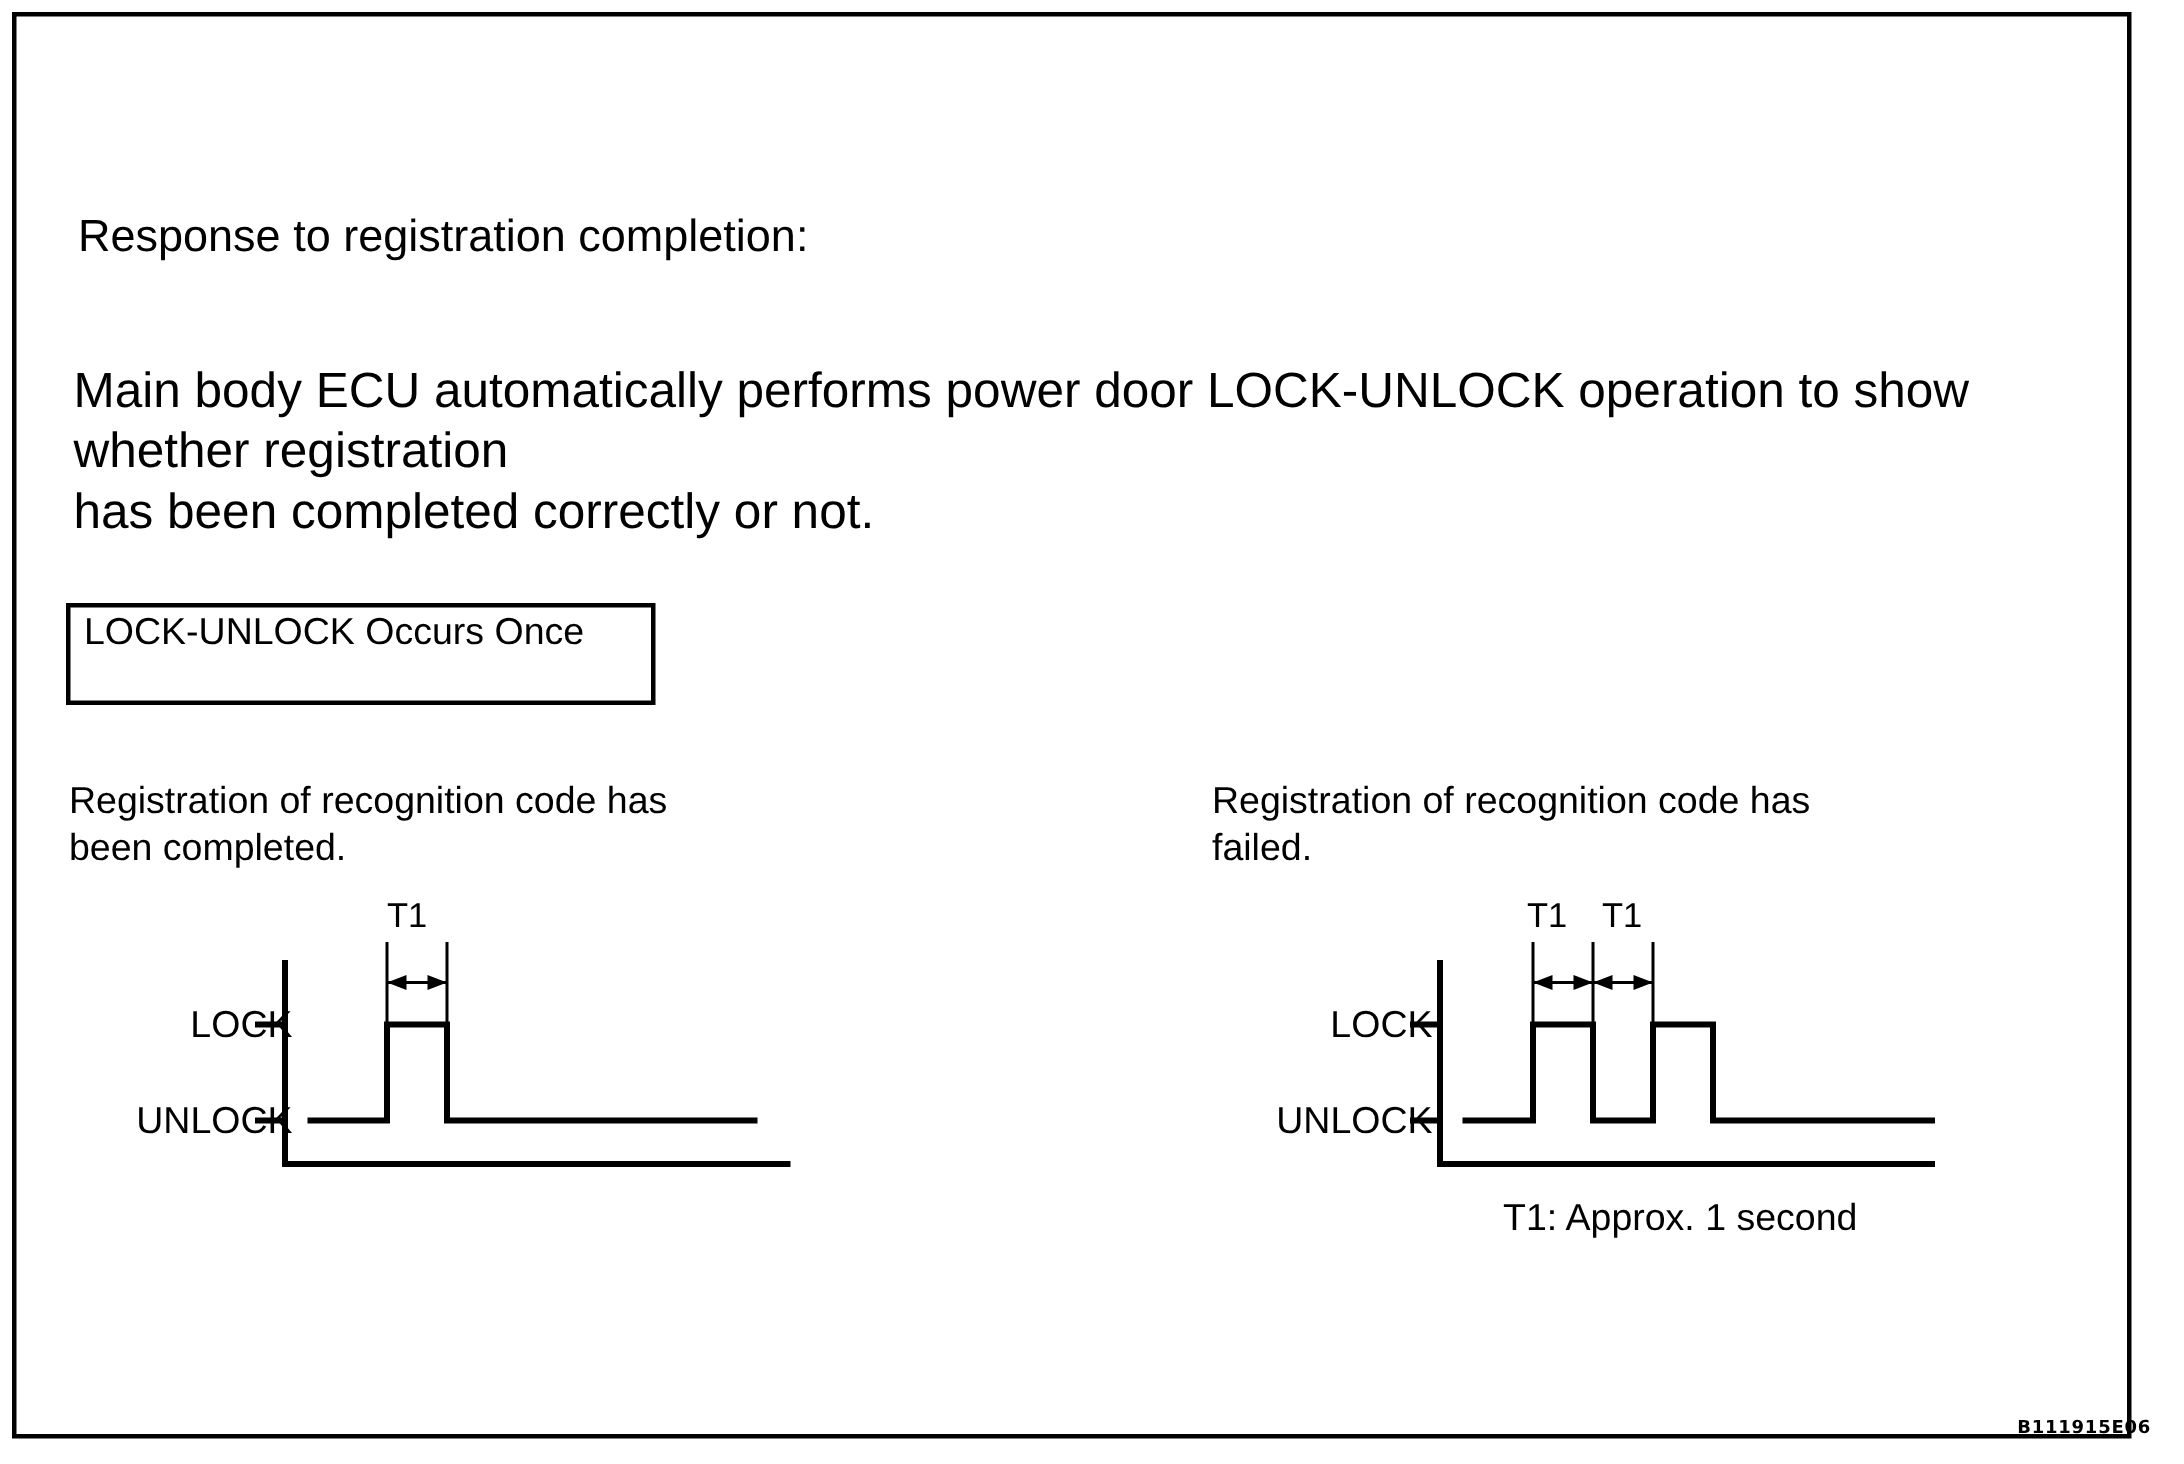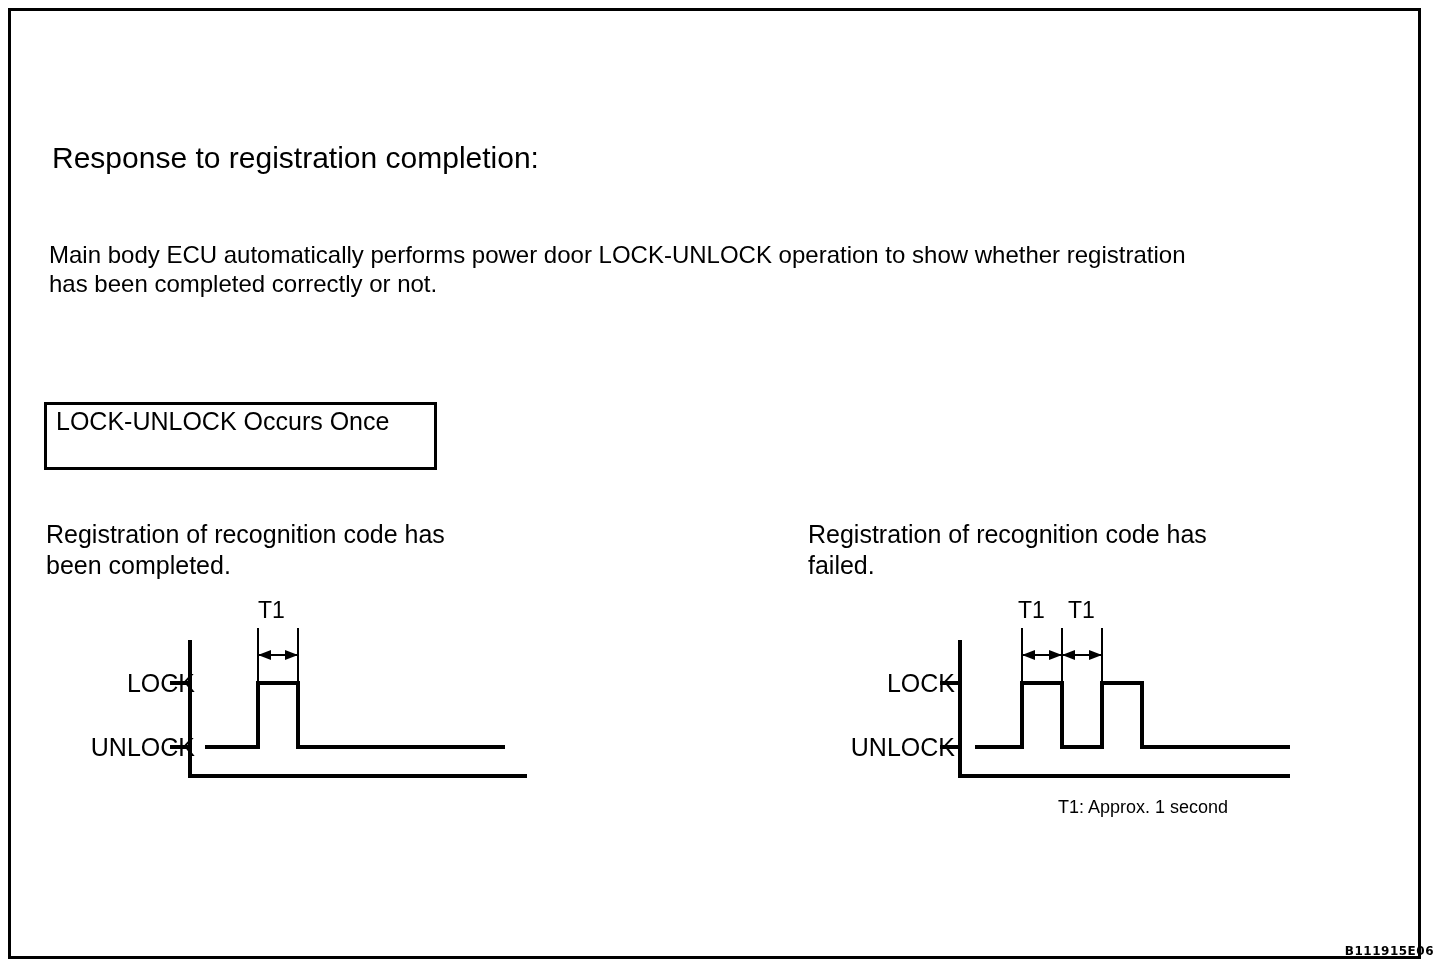--- a/index.html
+++ b/index.html
@@ -38,21 +38,21 @@
 
   #heading-response {
     left: 24px;
     top: 140px;
     font-size: 30px;
     margin-left: 28px;
   }
   #intro-paragraph {
     left: 49px;
     top: 240px;
-    font-size: 24px;
+    font-size: 33px;
     width: 1330px;
     white-space: pre-line;
   }
 
   
   .section-box {
     position: absolute;
     border: 3px solid #000000;
     box-sizing: border-box;
     background: #ffffff;
@@ -71,23 +71,23 @@
     position: absolute;
     font-size: 25px;
     line-height: 1.22;
     white-space: pre-line;
     margin-top: 19px;
   }
   #caption-left  { left: 46px;  top: 500px; }
   #caption-right { left: 808px; top: 500px; }
 
   #footnote {
-    left: 1058px;
+    left: 1002px;
     top: 797px;
-    font-size: 18px;
+    font-size: 25px;
   }
 
   #doc-code {
     position: absolute;
     right: 22px;
     bottom: 18px;
     font-size: 12px;
     font-weight: bold;
     letter-spacing: 0.5px;
     font-family: "DejaVu Sans", sans-serif;

